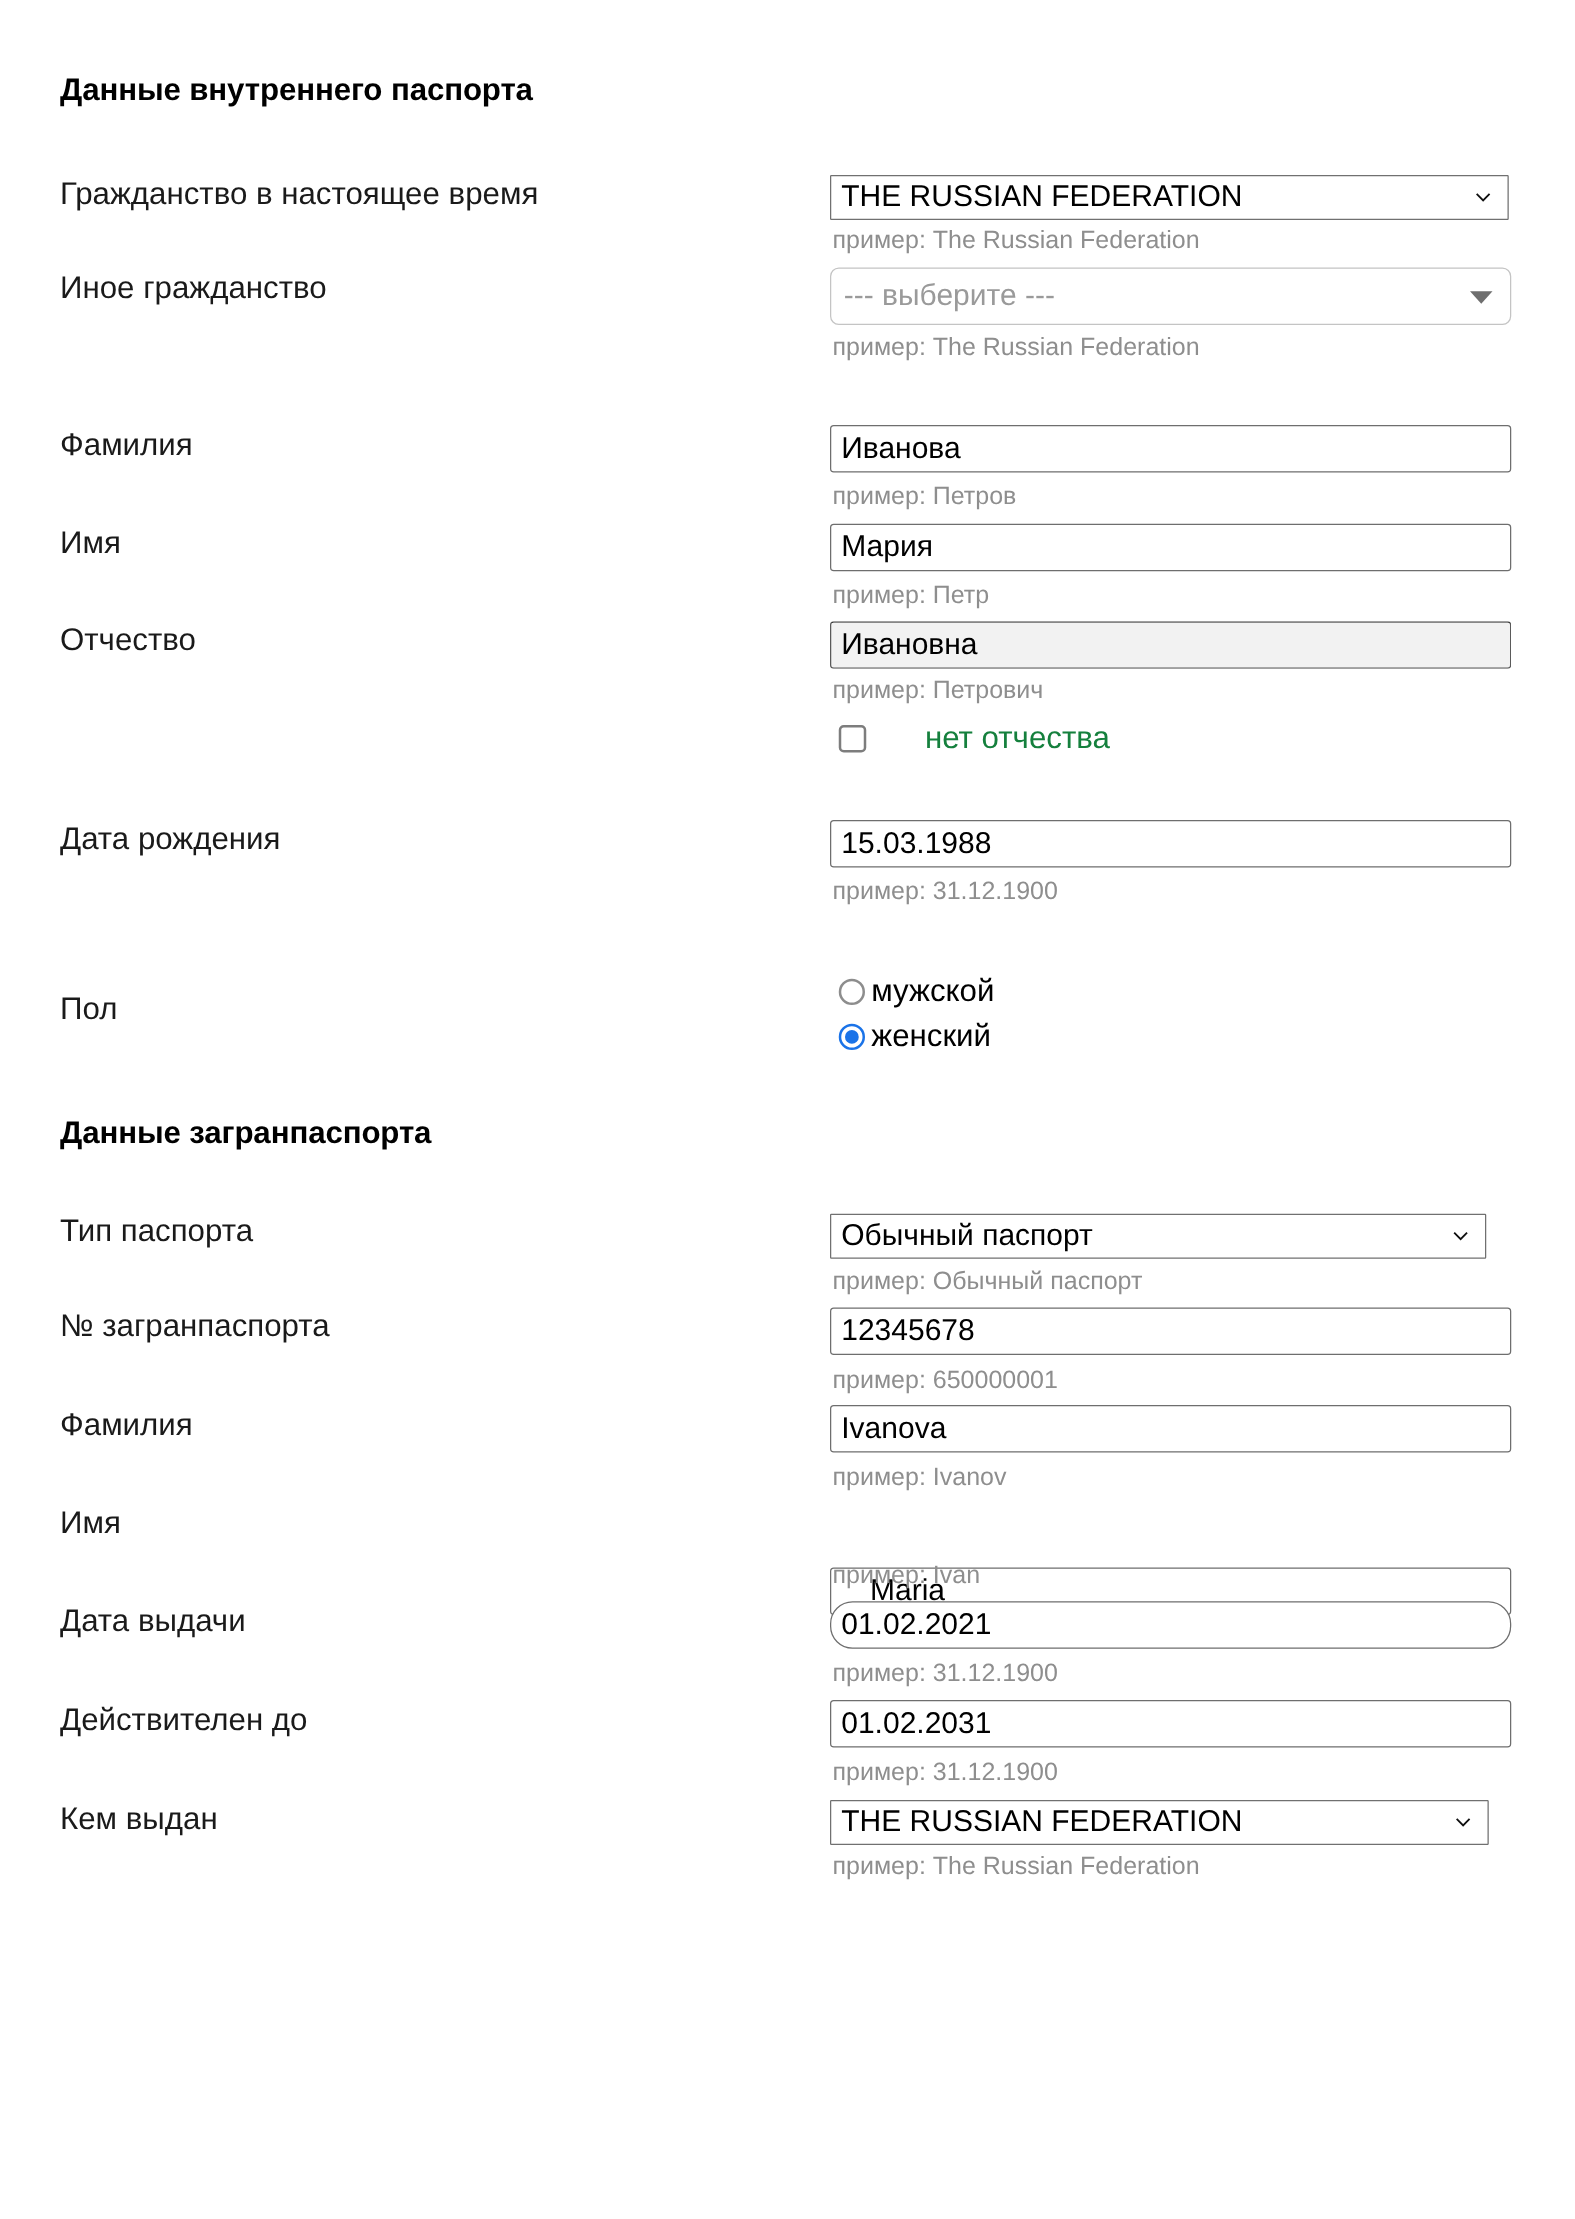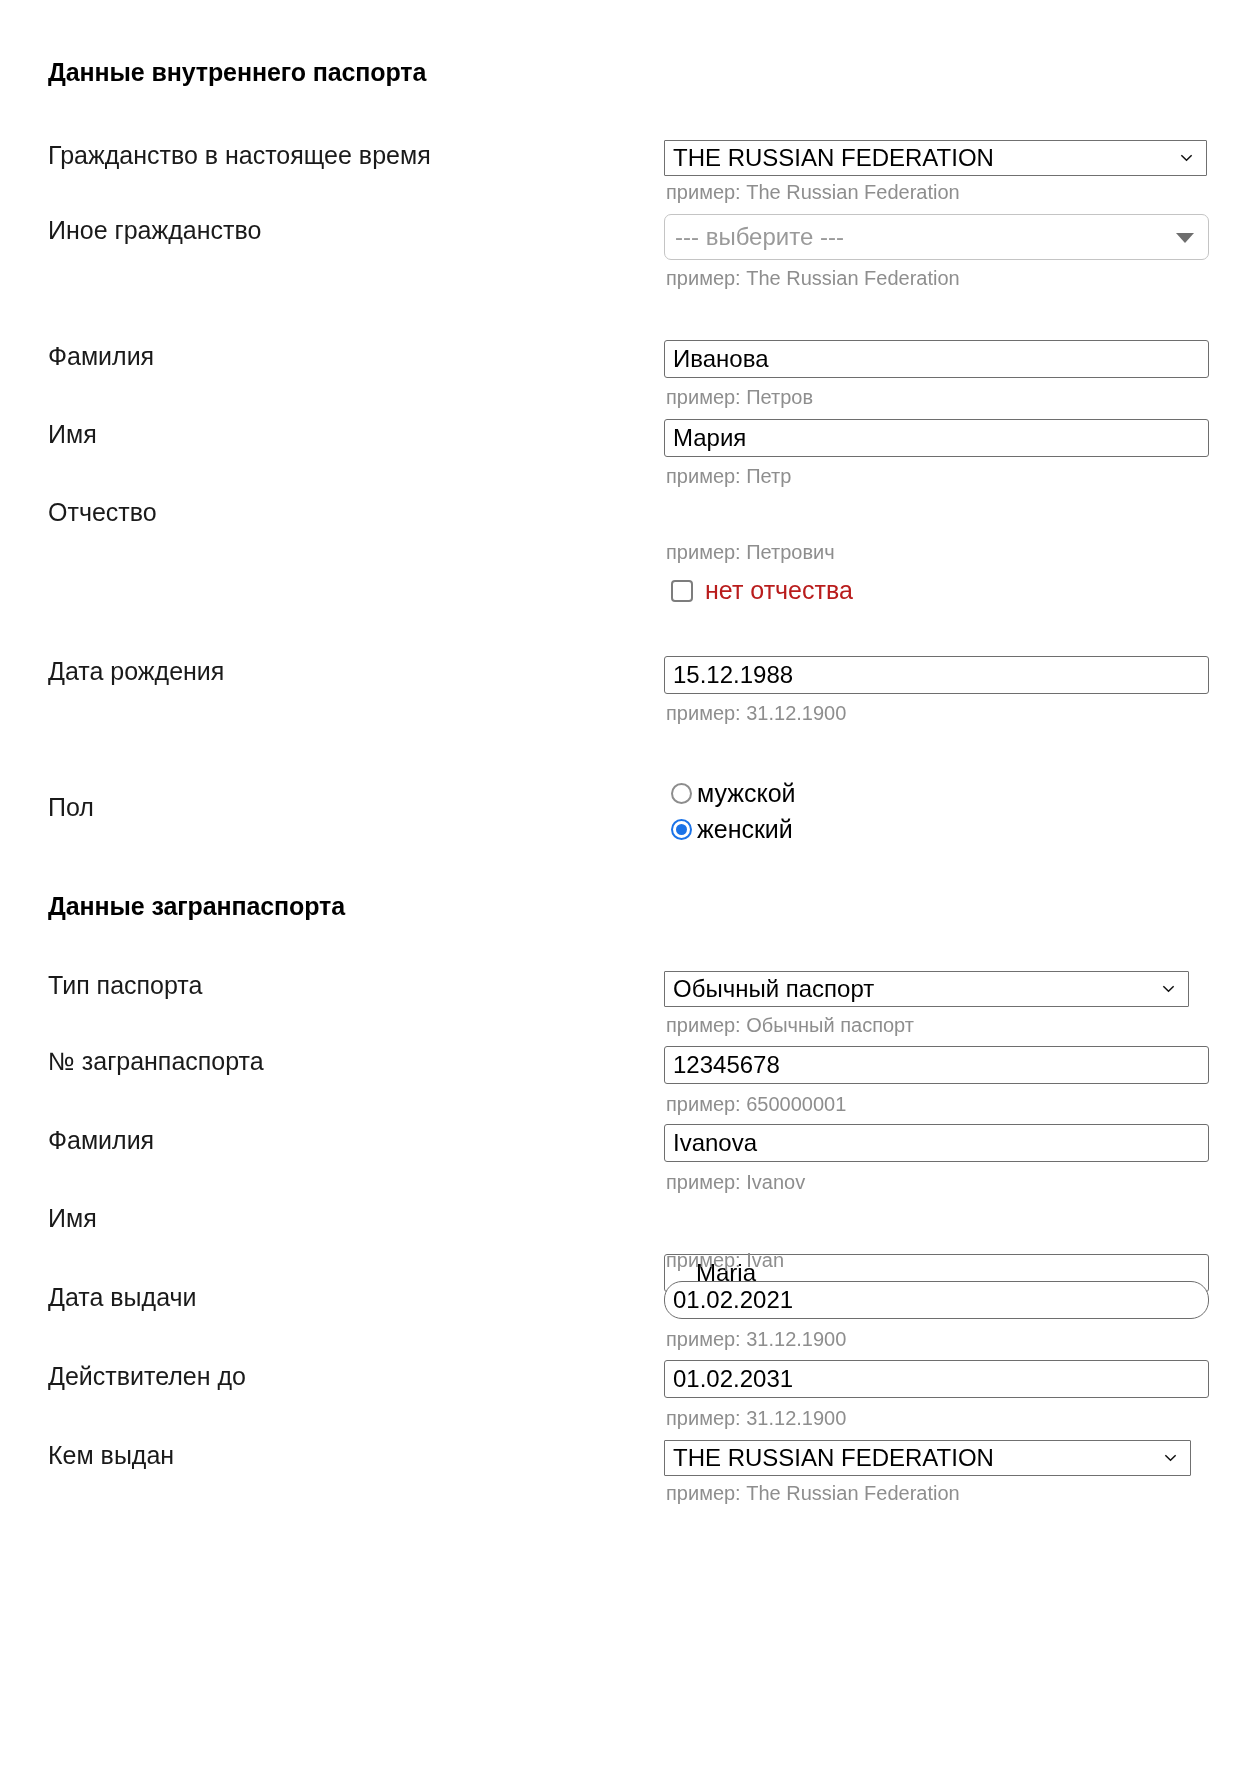--- a/index.html
+++ b/index.html
@@ -145,22 +145,23 @@
     width: 22px;
     height: 22px;
     box-sizing: border-box;
     border: 2px solid #7d7d7d;
     border-radius: 4px;
     background: #fff;
     flex: none;
   }
   .check-label {
     font-size: 25px;
-    color: #b91c1c;
-    white-space: nowrap;
+    color: #15803d;
+    white-space: nowrap;
+    margin-left: 35px;
   }
 
   
   .radio-row {
     position: absolute;
     left: 671px;
     display: flex;
     align-items: center;
     gap: 5px;
   }
@@ -222,29 +223,30 @@
 
   <div class="field-label" style="top:341px;">Фамилия</div>
   <div class="ctl textbox" style="top:340px;">Иванова</div>
   <div class="hint" style="top:385px;">пример: Петров</div>
 
   <div class="field-label" style="top:419px;">Имя</div>
   <div class="ctl textbox" style="top:419px;">Мария</div>
   <div class="hint" style="top:464px;">пример: Петр</div>
 
   <div class="field-label" style="top:497px;">Отчество</div>
+  <div class="ctl textbox focused" style="top:497px;">Ивановна</div>
   <div class="hint" style="top:540px;">пример: Петрович</div>
 
   <div class="check-row" style="top:576px;">
     <span class="checkbox"></span>
     <span class="check-label">нет отчества</span>
   </div>
 
   <div class="field-label" style="top:656px;">Дата рождения</div>
-  <div class="ctl textbox" style="top:656px;">15.12.1988</div>
+  <div class="ctl textbox" style="top:656px;">15.03.1988</div>
   <div class="hint" style="top:701px;">пример: 31.12.1900</div>
 
   <div class="field-label" style="top:792px;">Пол</div>
   <div class="radio-row" style="top:779px;">
     <span class="radio"></span>
     <span class="radio-label">мужской</span>
   </div>
   <div class="radio-row" style="top:815px;">
     <span class="radio checked"></span>
     <span class="radio-label">женский</span>

